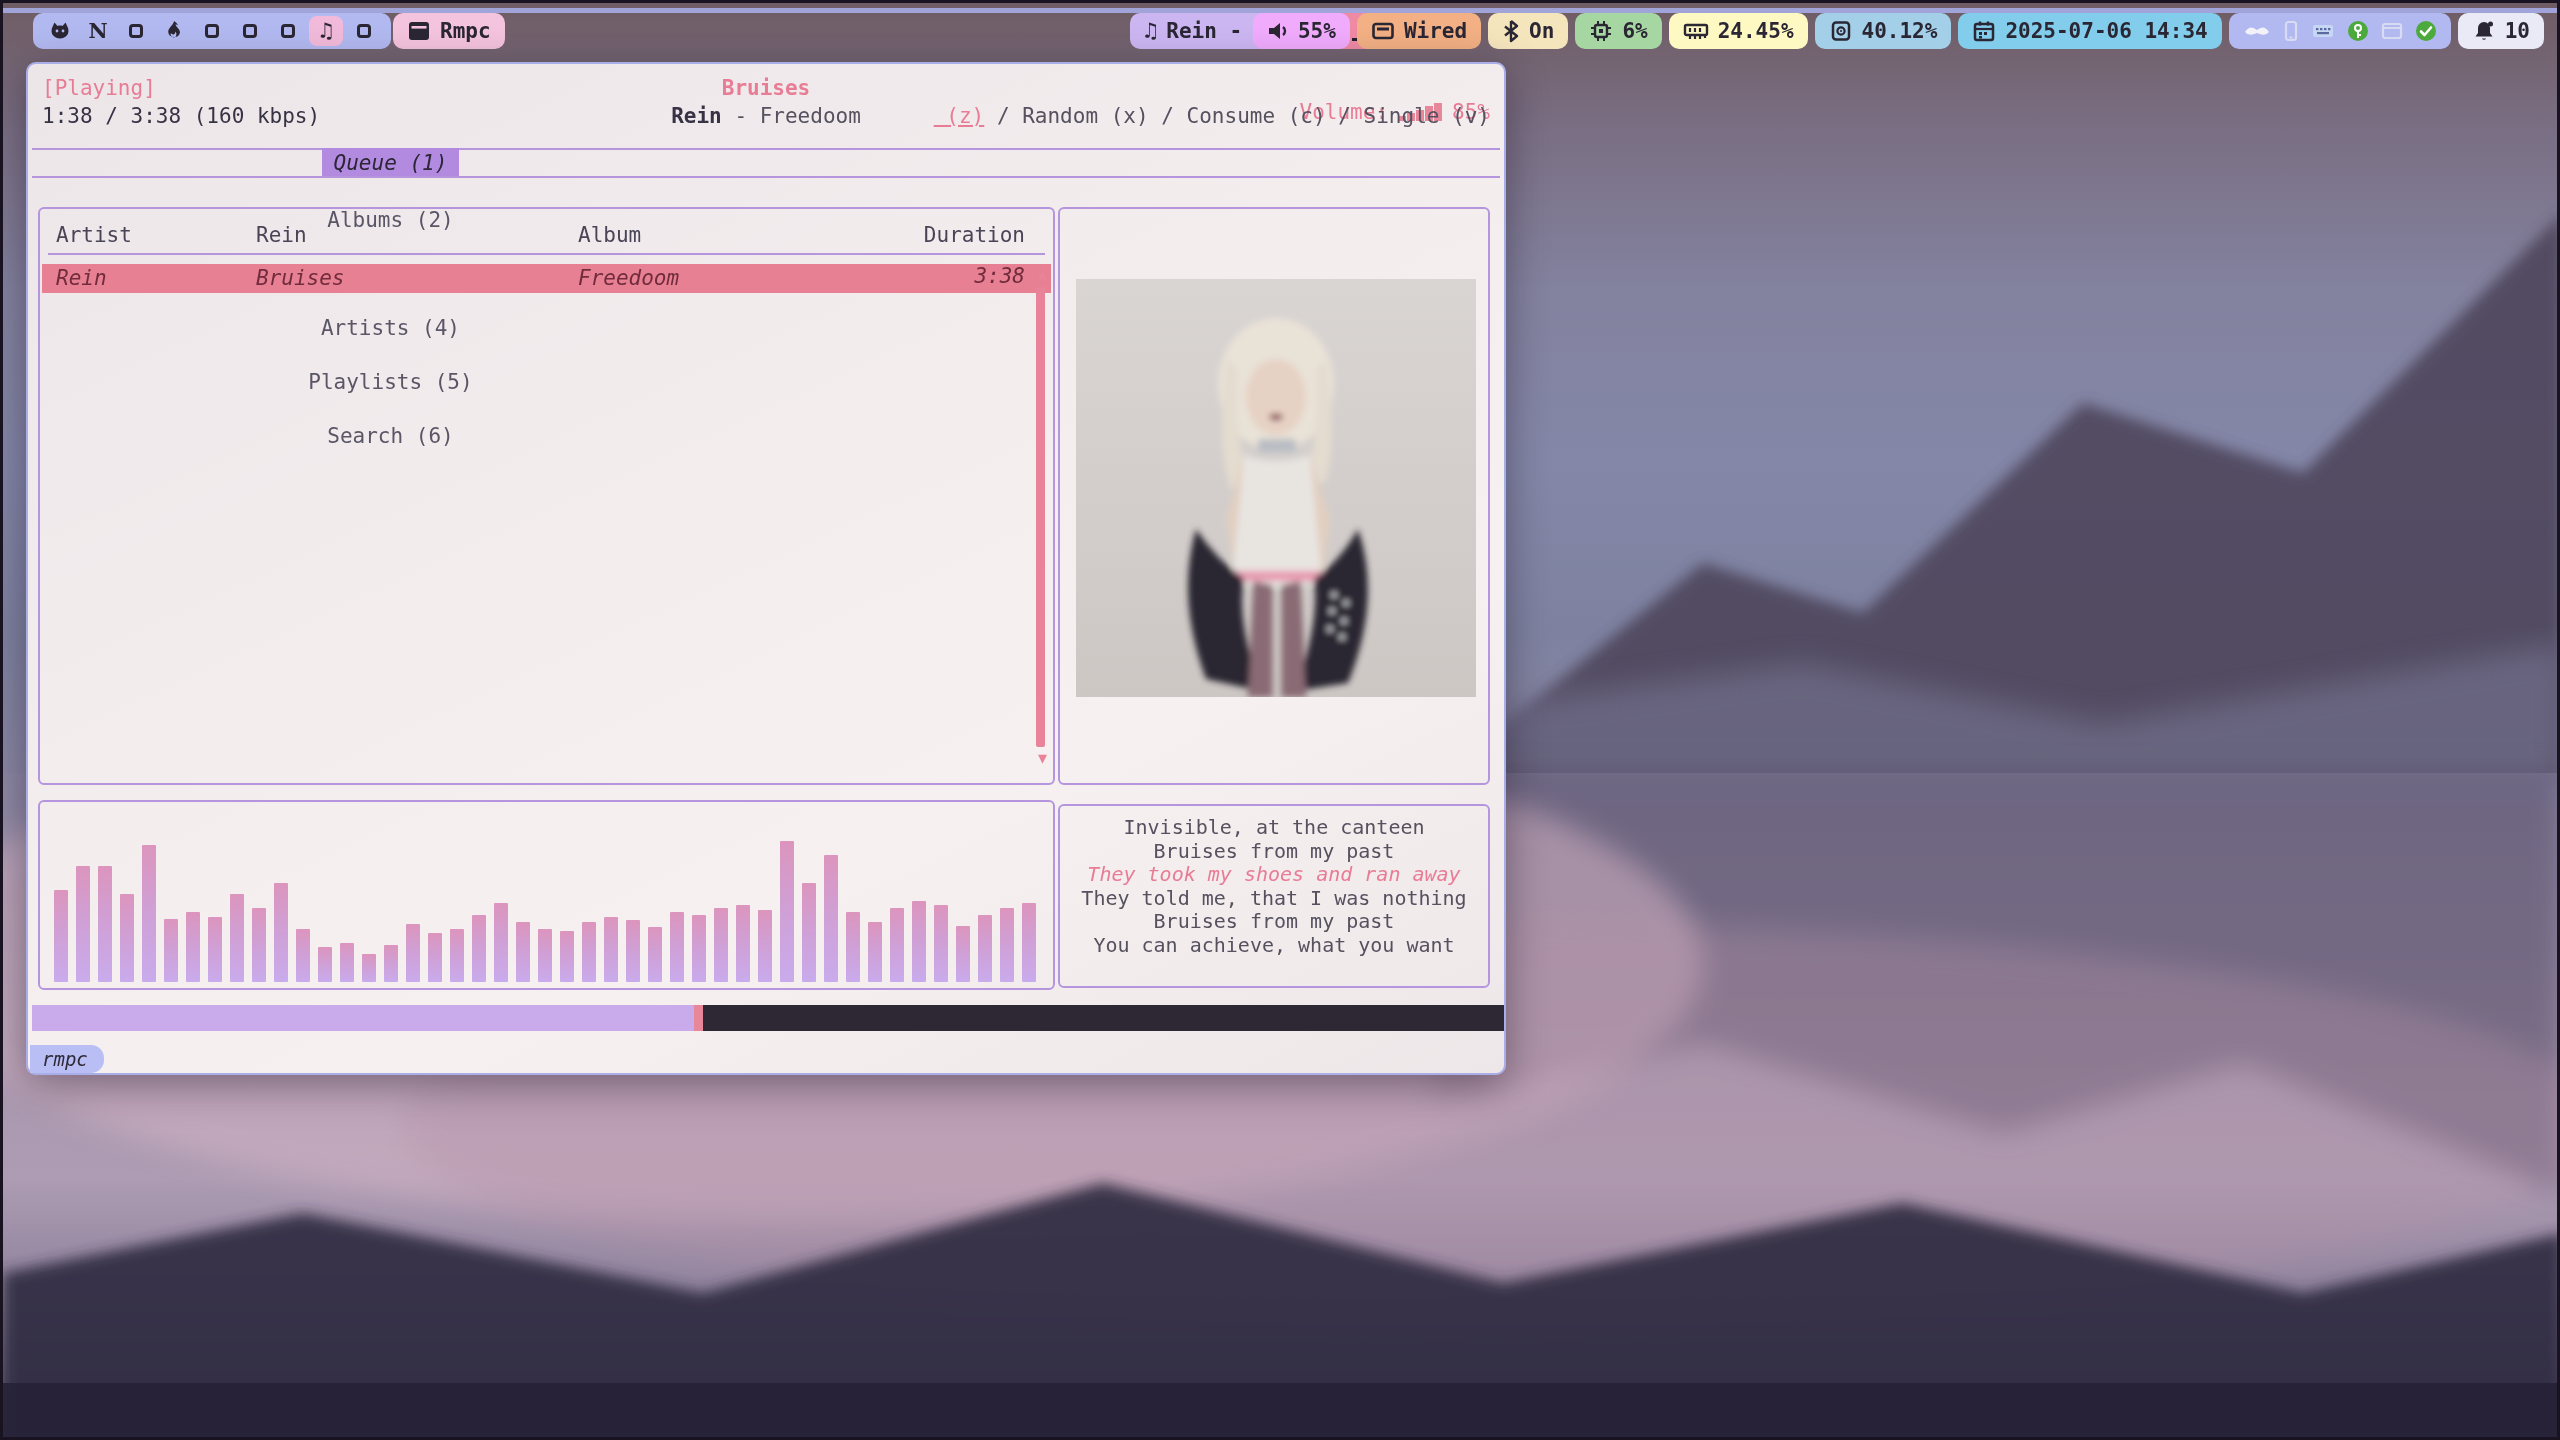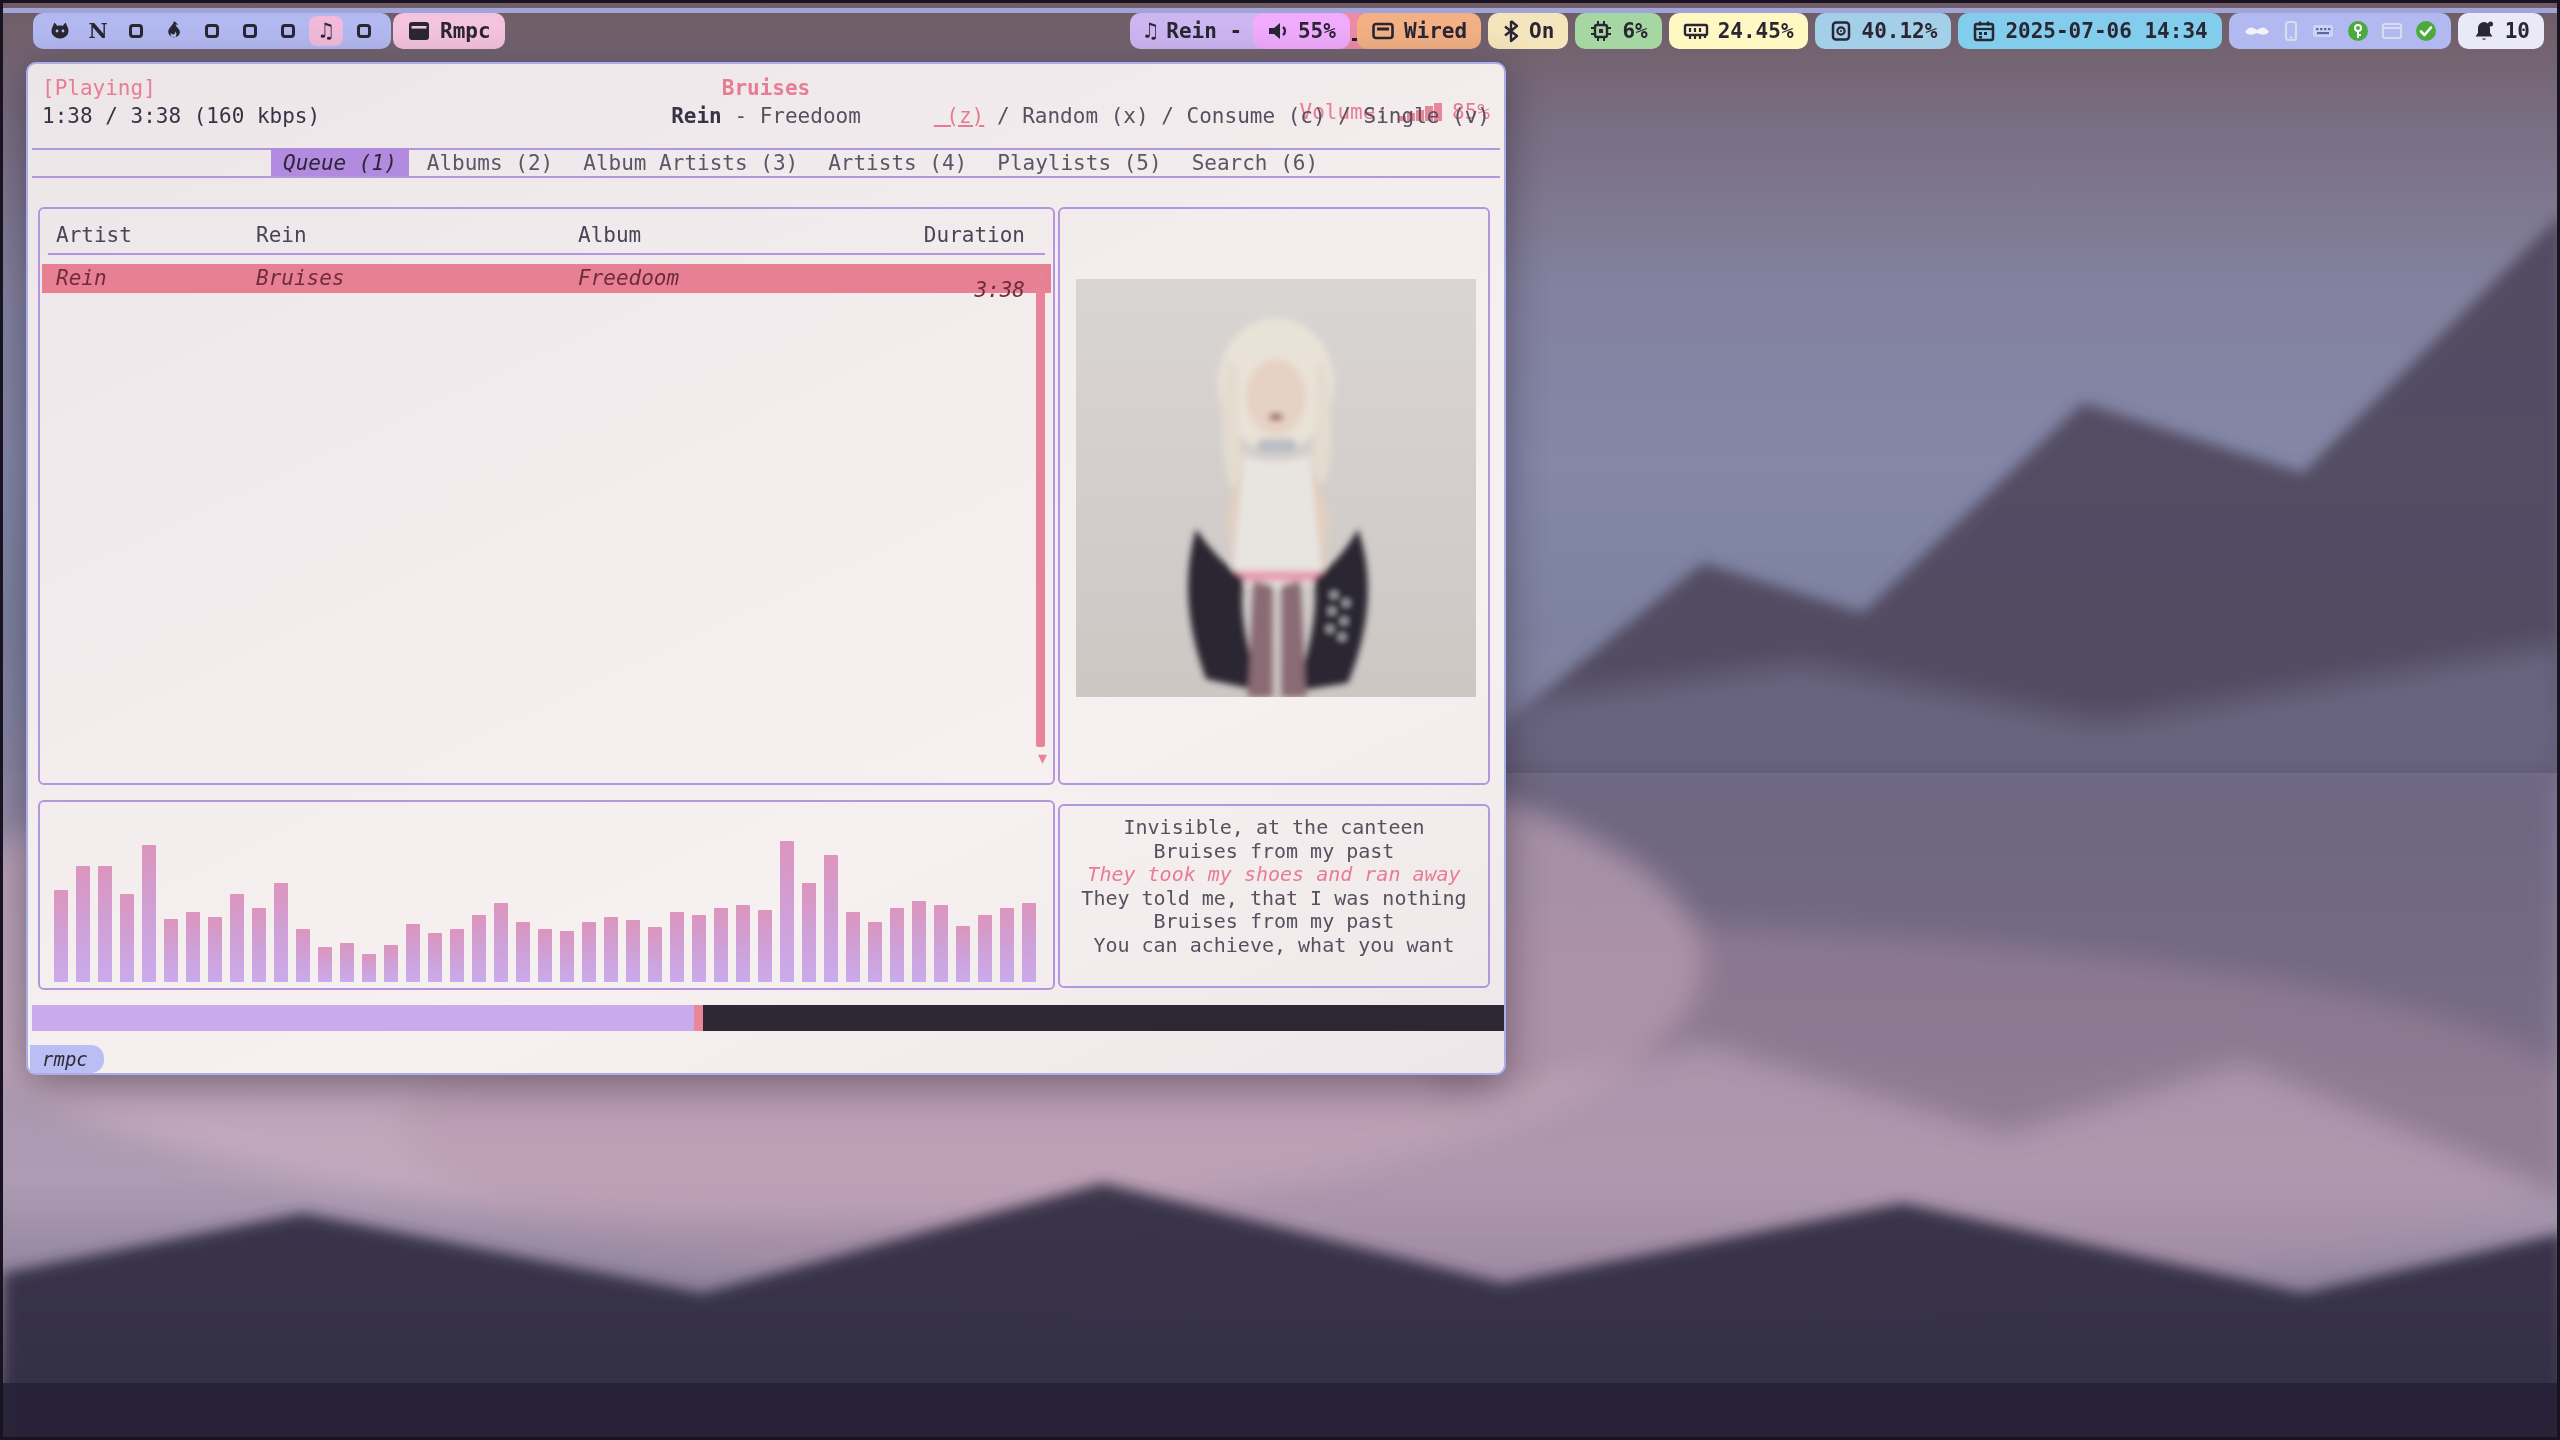--- a/index.html
+++ b/index.html
@@ -47,21 +47,21 @@
   .abs { position:absolute; white-space:pre; }
   .pink { color:#e87c95; }
   .dark { color:#383344; }
   .hdr-center { left:0; width:100%; text-align:center; }
   .hdr-right  { right:14px; text-align:center; }
   .vol-ramp { display:inline-block; vertical-align:-2px; margin:0 10px; }
   .zkey { color:#e87c95; text-decoration:underline; }
 
   .tabline { position:absolute; left:4px; right:4px; height:2px; background:#b495de; }
   .tabs { position:absolute; left:255px; top:84px; height:30px; display:flex; gap:30px;
-          align-items:center; }
+          align-items:center;flex-direction:column; }
   .tab { color:#5a5666; }
   .tab.active { background:#b28ae0; color:#2c2637; font-style:italic; padding:3px 12px;
                 margin:0 -12px; }
 
   .panel { position:absolute; border:2px solid #b495de; border-radius:6px; }
   .q-col { position:absolute; white-space:pre; }
   .q-sep { position:absolute; left:8px; right:8px; top:44px; height:2px; background:#b495de; }
   .q-row { position:absolute; left:2px; right:2px; top:55px; height:29px; background:#e88093;
            color:#702c3c; font-style:italic; }
   .sb-arrow { position:absolute; right:6px; color:#e8839a; font-size:15px; line-height:1; }
@@ -366,21 +366,21 @@
           <span class="q-col" style="top: 14px; color: rgb(74, 69, 86); left: 216px;">Rein</span>
           <span class="q-col" style="top: 14px; color: rgb(74, 69, 86); left: 538px;">Album</span>
           <span class="q-col" style="top: 14px; color: rgb(74, 69, 86); right: 28px;">Duration</span>
         </div>
       <div class="q-sep"></div>
       <div id="qrows">
           <div class="q-row">
             <span class="q-col" style="left: 14px; top: 2px;">Rein</span>
             <span class="q-col" style="left: 214px; top: 2px;">Bruises</span>
             <span class="q-col" style="left: 536px; top: 2px;">Freedoom</span>
-            <span class="q-col" style="right: 26px; top: 14px;">3:38</span>
+            <span class="q-col" style="right: 26px; top: 0;">3:38</span>
           </div>
         </div>
       <div class="sb-arrow" style="top:58px;">▲</div>
       <div class="sb-thumb" style="top:78px; height:460px;"></div>
       <div class="sb-arrow" style="top:542px;">▼</div>
     </div>
 
     <div class="panel" style="left:1030px; top:143px; width:432px; height:578px;">
       <div class="cover-art">
         <svg width="400" height="418" viewBox="0 0 400 418">

